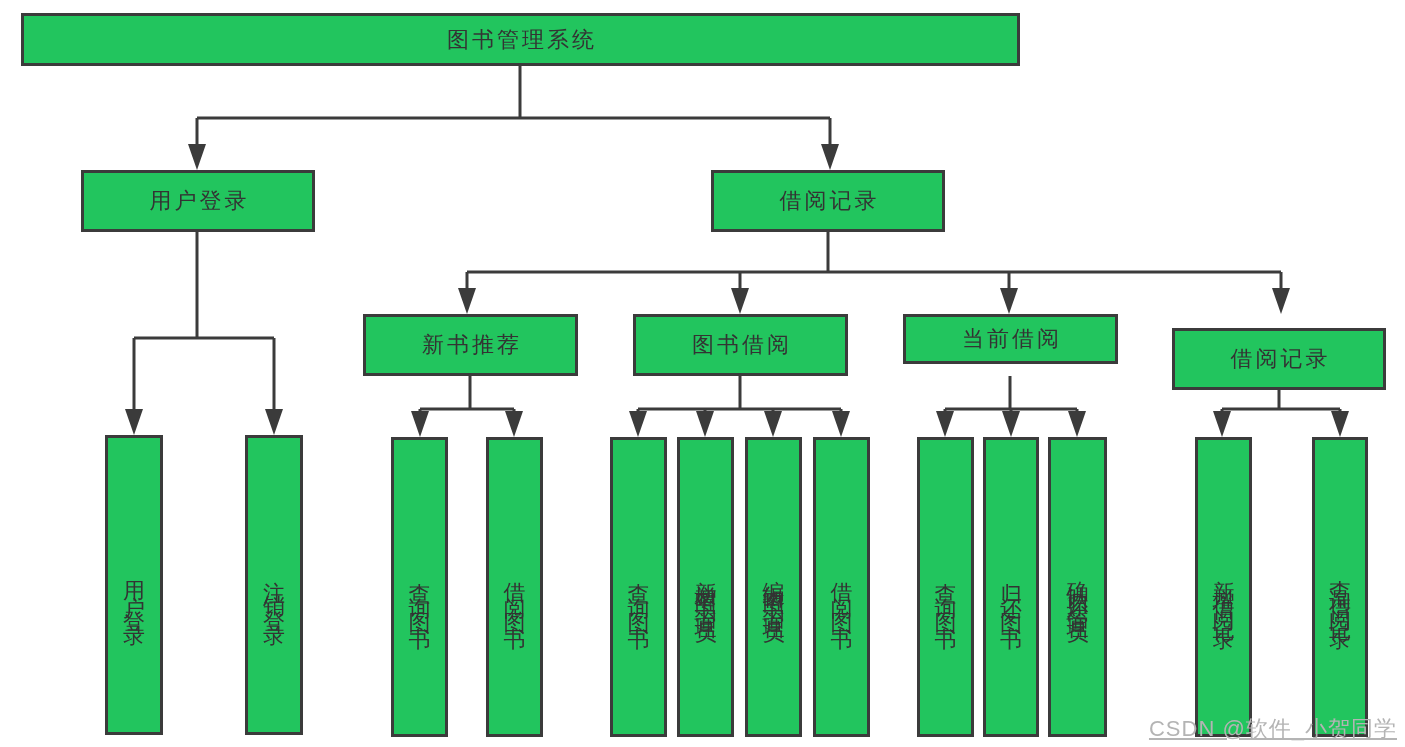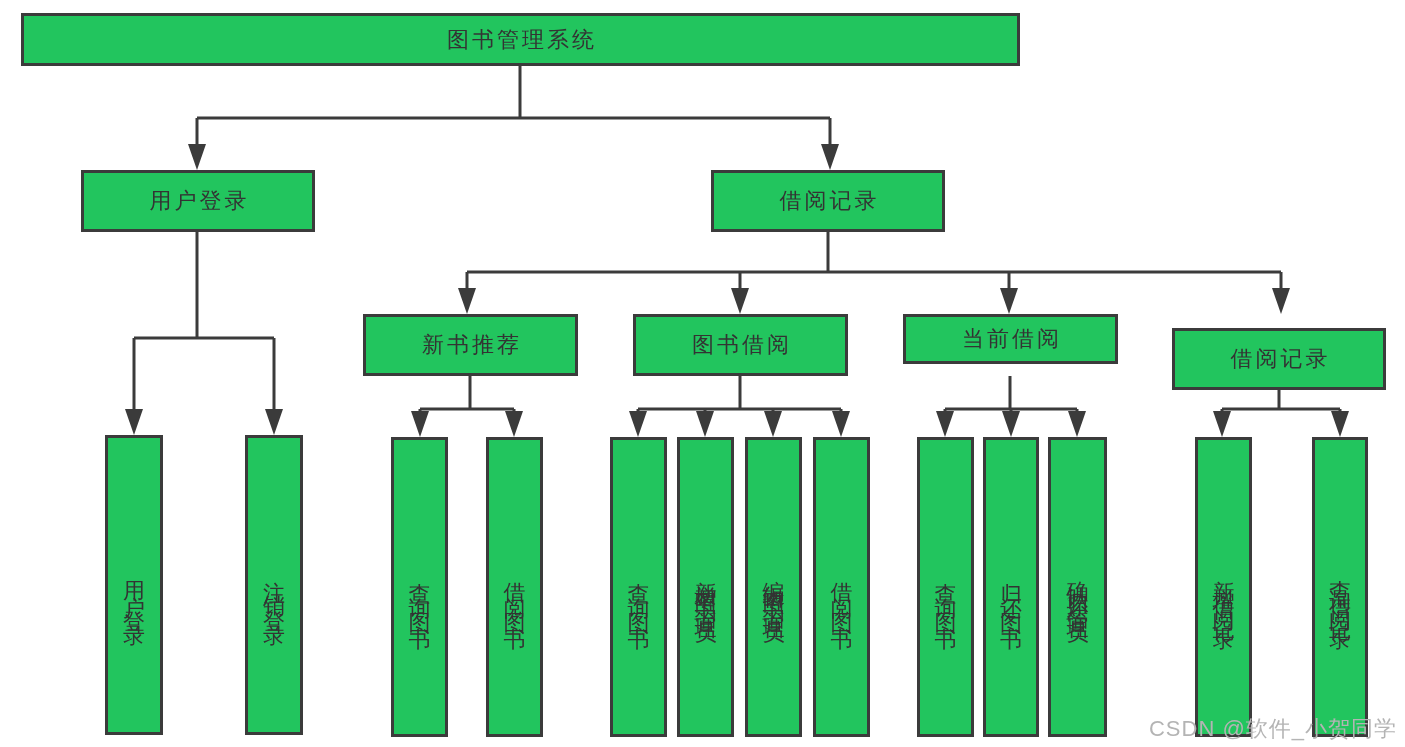--- a/index.html
+++ b/index.html
@@ -48,20 +48,21 @@
   .node.sp-sm { letter-spacing: 6px;  padding-top: 6px;  }
   .watermark {
     position: absolute;
     right: 8px;
     bottom: 3px;
     color: #b4b4b4;
     font-size: 22px;
     letter-spacing: 1px;
     z-index: 3;
     white-space: nowrap;
+    text-decoration: underline;
   }
 </style>
 </head>
 <body>
 
 <div class="stage">
   <svg class="connector-layer" width="1405" height="747" viewBox="0 0 1405 747">
       <line x1="520" y1="66" x2="520" y2="118" stroke="#3b3b3b" stroke-width="3"></line>
       <line x1="197" y1="118" x2="830" y2="118" stroke="#3b3b3b" stroke-width="3"></line>
       <line x1="197" y1="232" x2="197" y2="338" stroke="#3b3b3b" stroke-width="3"></line>

